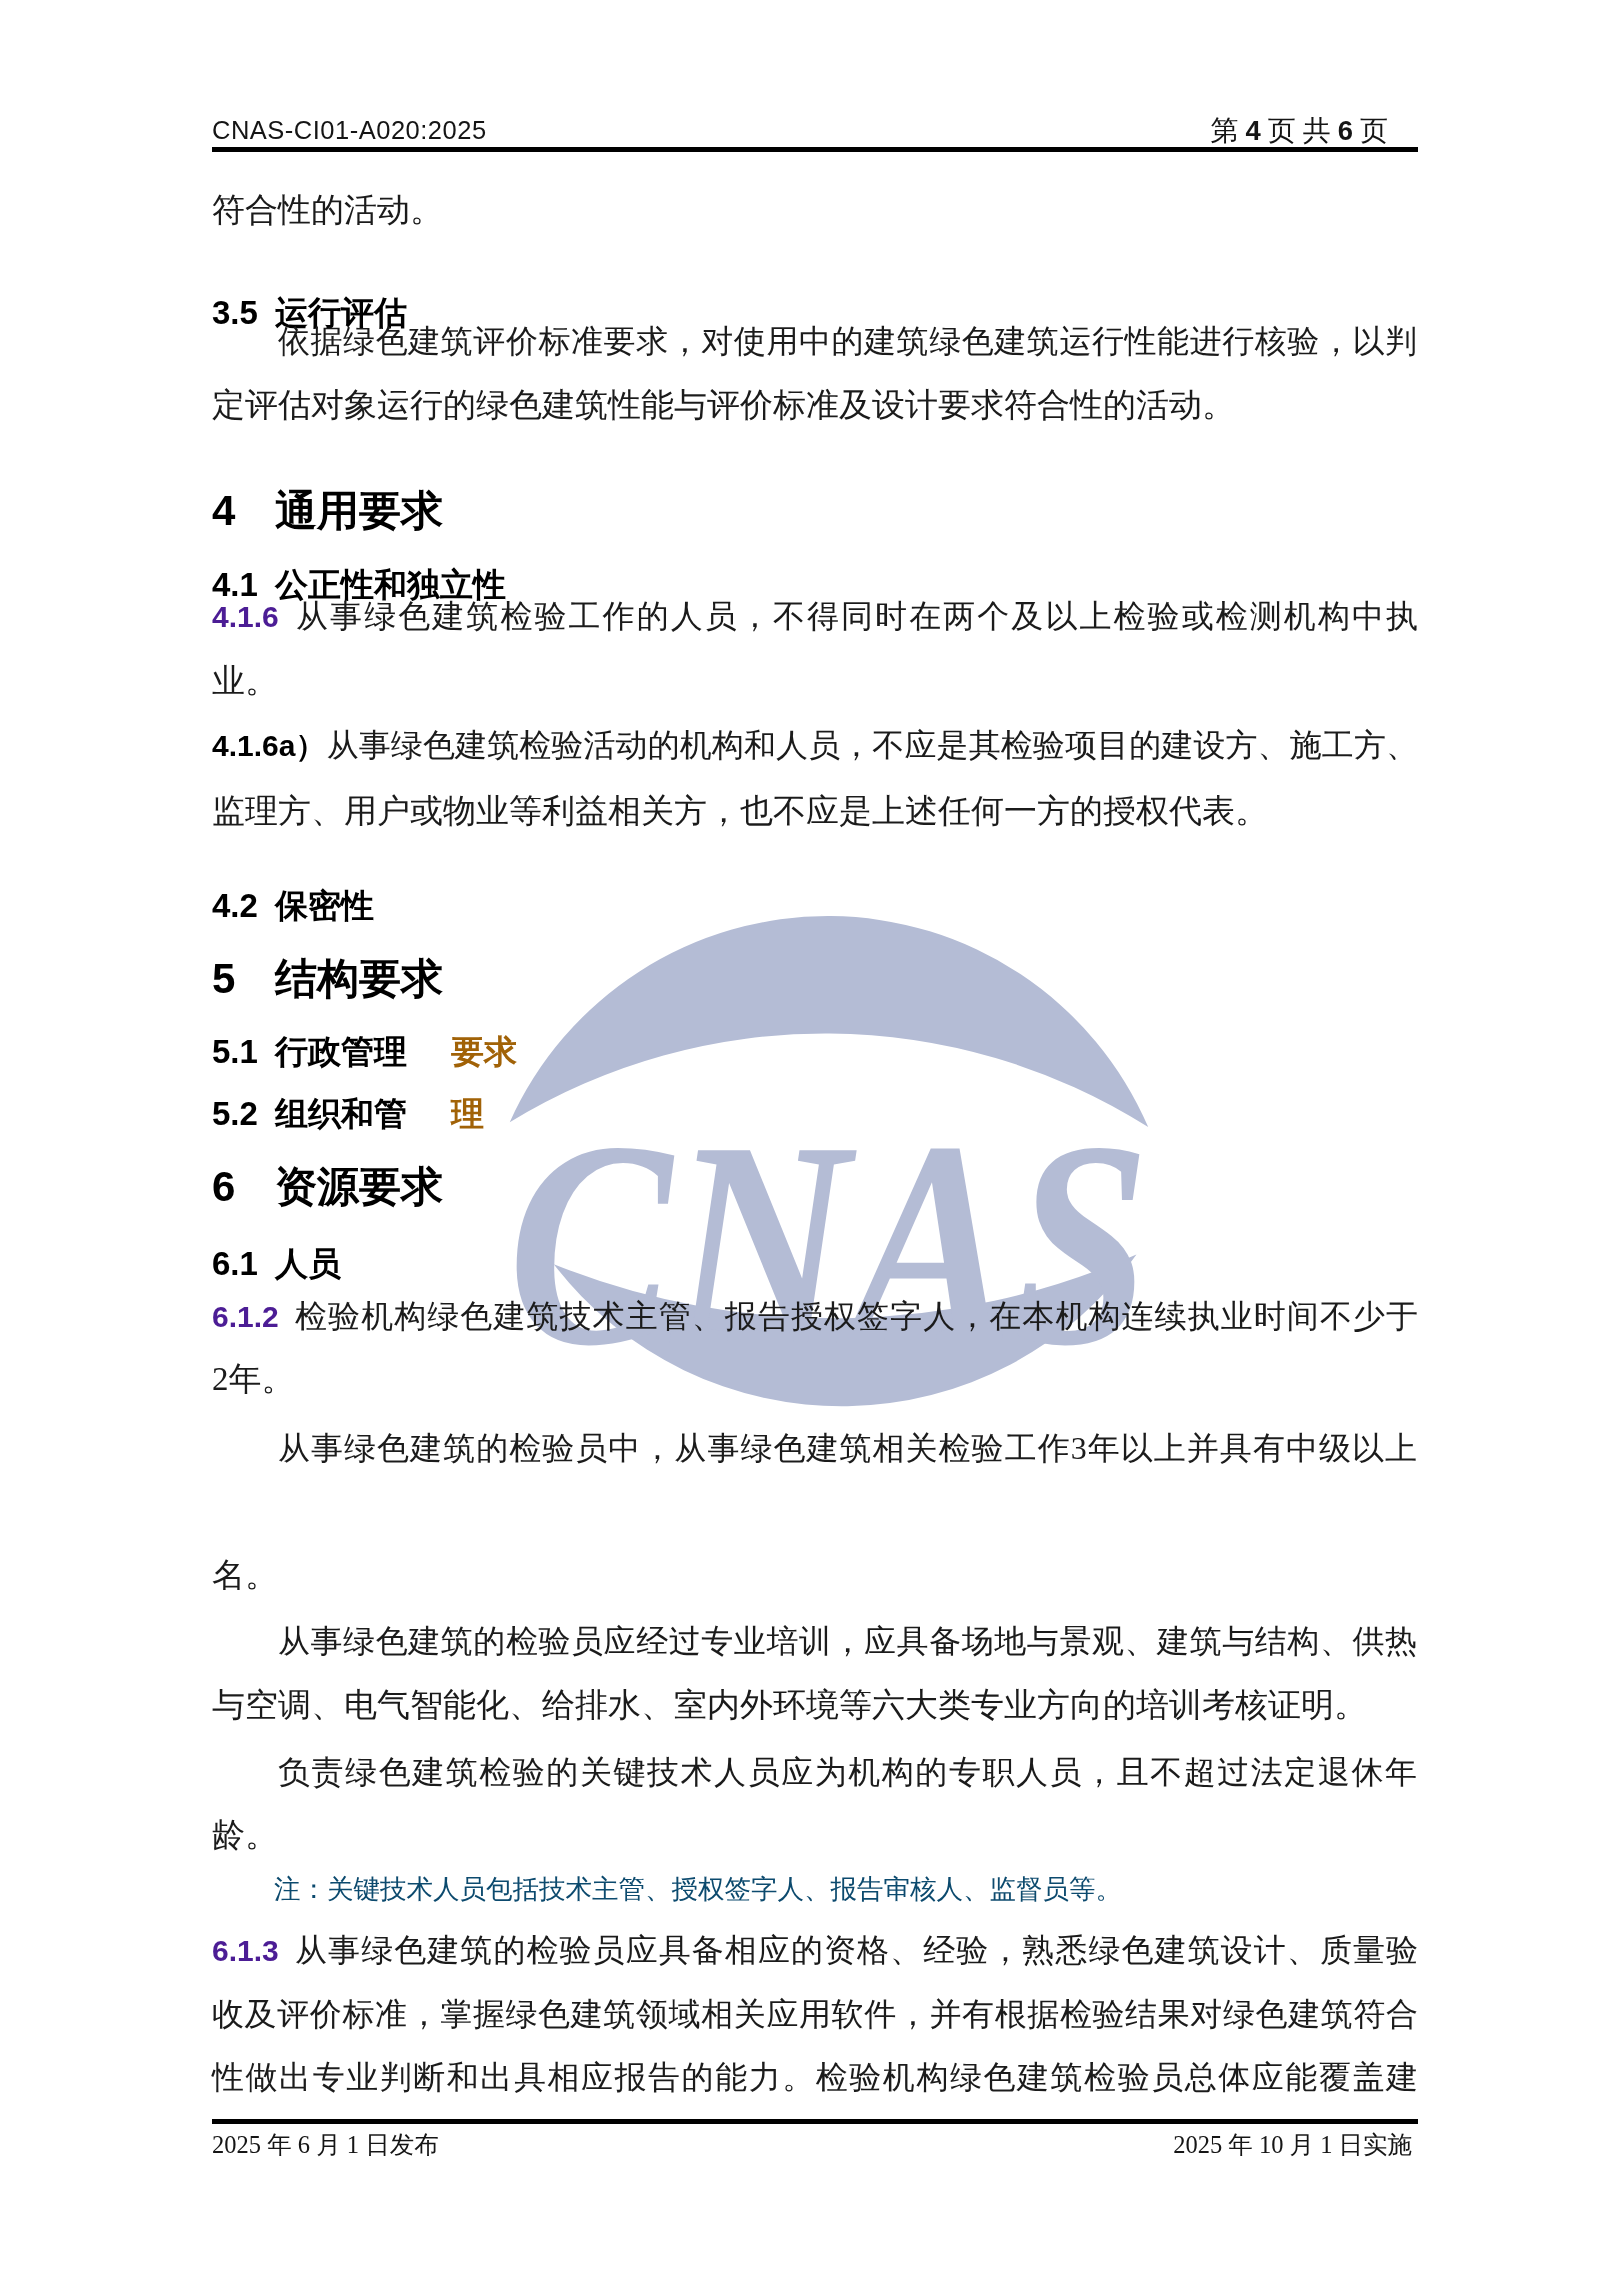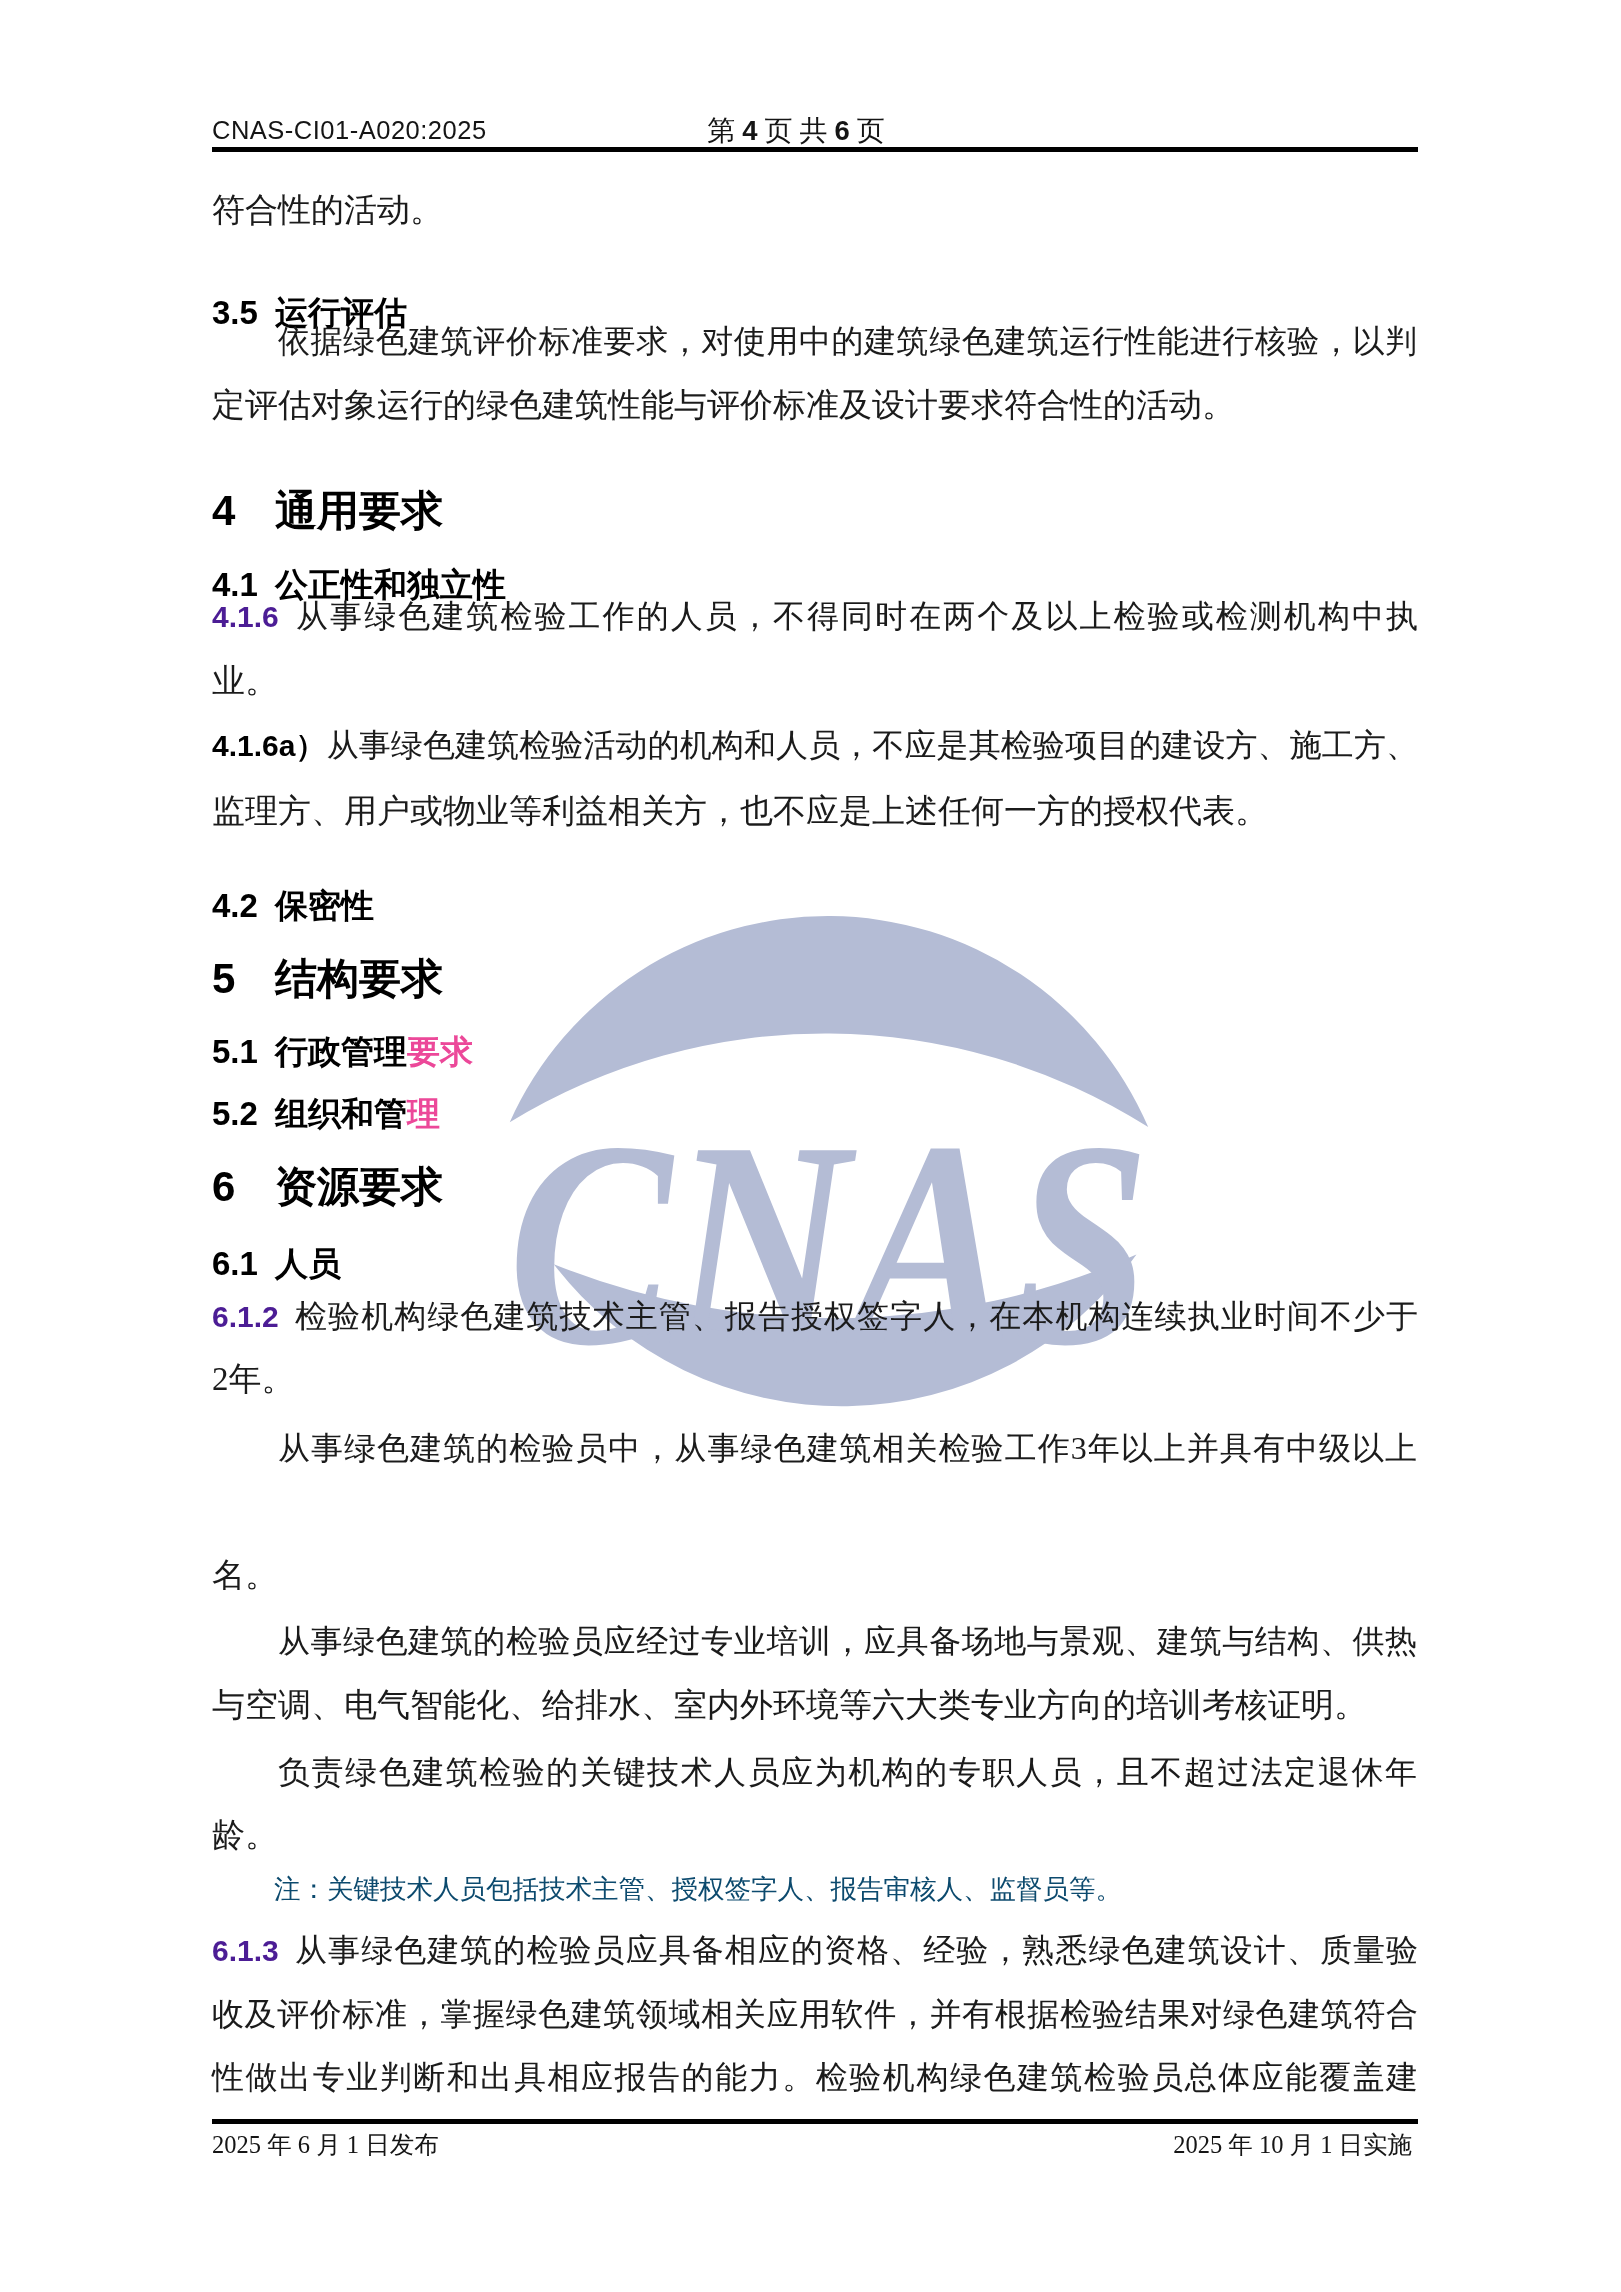--- a/index.html
+++ b/index.html
@@ -16,27 +16,27 @@
   
   .h1,.h2{position:absolute;white-space:nowrap;font-family:"Liberation Sans","DejaVu Sans",sans-serif;
           font-weight:bold;color:#000;line-height:1.15;}
   .h1{font-size:42px;}
   .h2{font-size:33px;}
   .num{display:inline-block;width:63px;margin-top:20px;}
   .inum{display:inline-block;width:82px;font-family:"Liberation Sans","DejaVu Sans",sans-serif;
         font-weight:bold;font-size:30px;color:#4c1d95;}
   .ipre{font-family:"Liberation Sans","DejaVu Sans",sans-serif;font-weight:bold;font-size:30px;
         color:#000;margin-right:1px;}
-  .grey{color:#ec4899;}
+  .grey{color:#a16207;margin-left:44px;}
   
   .rule{position:absolute;left:212px;width:1206px;height:4.9px;background:#000;}
   
   .hdr-code{position:absolute;left:212px;top:116px;font-family:"Liberation Sans","DejaVu Sans",sans-serif;
             font-size:25.5px;color:#151515;letter-spacing:0.5px;}
-  .hdr-page{position:absolute;left:212px;top:112px;width:1168px;text-align:center;font-size:28px;
+  .hdr-page{position:absolute;left:220px;top:112px;width:1168px;text-align:right;font-size:28px;
             color:#151515;white-space:nowrap;}
   .hdr-page .pnum{font-family:"Liberation Sans","DejaVu Sans",sans-serif;font-weight:bold;font-size:27.4px;}
   .ftr{position:absolute;top:2128px;font-size:24.5px;color:#151515;white-space:nowrap;}
   .ftr-l{left:212px;}
   .ftr-r{left:212px;width:1200px;text-align:right;}
 </style>
 </head>
 <body>
 
 <div class="page">

